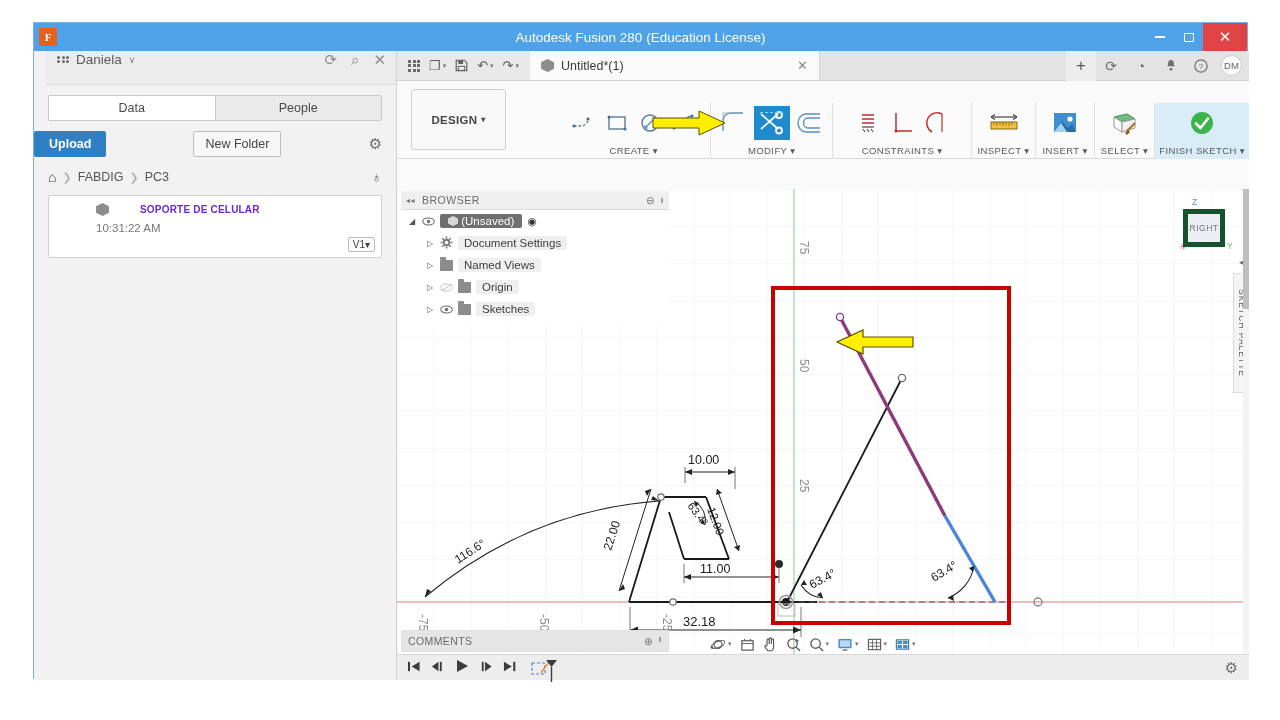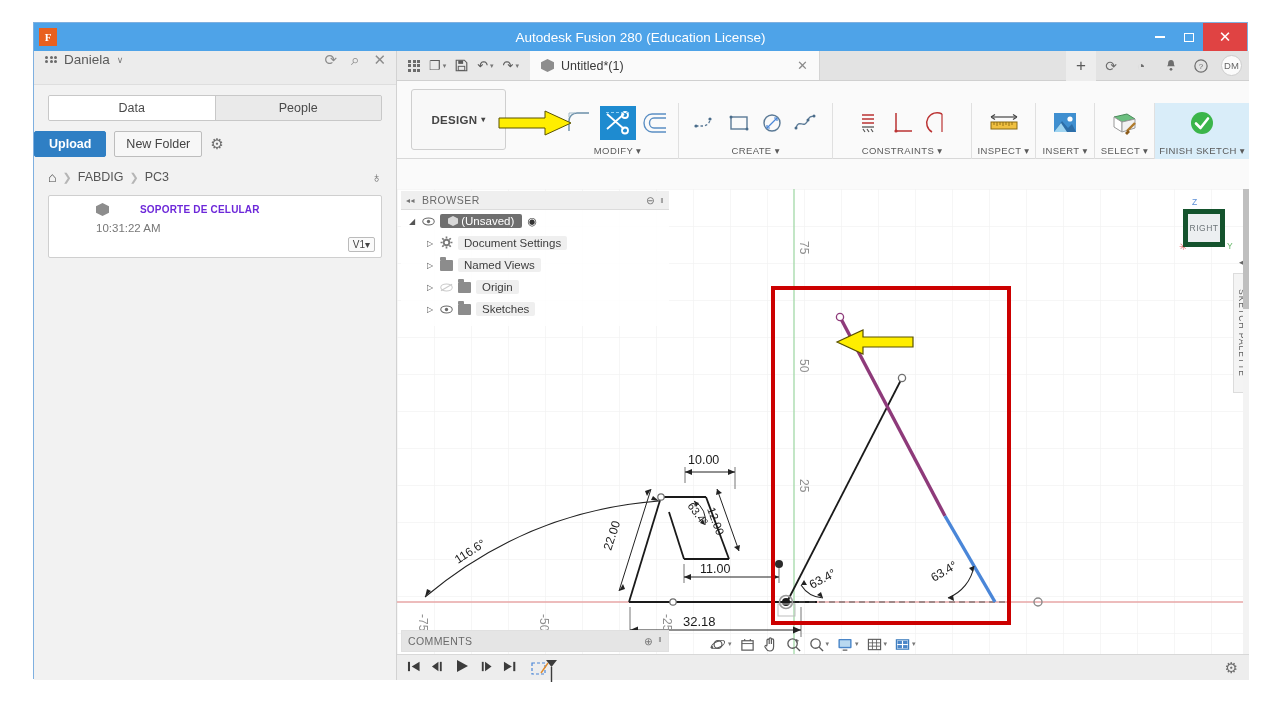--- a/index.html
+++ b/index.html
@@ -48,40 +48,41 @@
     position: absolute; left: 0; top: 28px;
     width: 363px; height: 629px;
     background: #f2f2f2;
     border-right: 1px solid #d2d2d2;
   }
   #data-panel-header {
     height: 34px; display: flex; align-items: center;
     padding: 0 10px 16px 11px;
     background: #ececec;
     border-bottom: 1px solid #dedede;
+    margin-left: 12px;
   }
   #dp-user { display:flex; align-items:center; gap:7px; font-size:13.5px; color:#5a5a5a; }
   .grid-glyph { display:grid; grid-template-columns: repeat(3,3px); grid-template-rows:repeat(2,3px); gap:1.5px; }
   .grid-glyph i { background:#6a6a6a; display:block; width:3px; height:3px; border-radius:50%; }
   #dp-header-icons { margin-left:auto; display:flex; gap:14px; align-items:center; }
   .hdr-icon { color:#8c8c8c; font-size:15px; line-height:1; cursor:pointer; }
 
   #dp-tabs {
     margin: 10px 14px 0 14px; height: 26px;
     display: flex; border: 1px solid #c8c8c8; border-radius: 2px; overflow: hidden;
     background: #e6e6e6;
   }
   .dp-tab {
     flex: 1; display:flex; align-items:center; justify-content:center;
     font-size: 12.5px; color: #4a4a4a; background: #eaeaea;
   }
   .dp-tab.active { background: #ffffff; }
   .dp-tab + .dp-tab { border-left: 1px solid #c8c8c8; }
 
-  #dp-actions { margin: 10px 14px 0 0; display:flex; justify-content:flex-start; align-items:center; gap:8px; }
+  #dp-actions { margin: 10px 14px 0 0; display:flex; justify-content:space-between; align-items:center; gap:8px; }
   #upload-btn {
     background:#2f7fc4; color:#fff; font-size:12.5px; font-weight:bold;
     padding: 5px 14px; border-radius:2px; border:1px solid #2f7fc4;
   }
   #new-folder-btn {
     background:#f7f7f7; color:#444; font-size:12.5px;
     padding: 5px 11px; border-radius:2px; border:1px solid #bdbdbd;
   }
   #dp-gear { color:#6e6e6e; font-size:15px; }
 
@@ -374,53 +375,20 @@
 
     <div id="ribbon">
       <div id="design-dd">
         <span>DESIGN</span>
         <span style="margin-left:4px;font-size:8px">▾</span>
       </div>
 
 
       <div id="ribbon-groups">
 
-        <div class="rgroup" style="width:122px; position:relative;">
-          <div class="icons">
-            <span class="ricon big">
-              <svg width="30" height="24" viewBox="0 0 30 24">
-                  <path d="M5 20 L5 10 a8 8 0 0 1 8-8 L25 2" fill="none" stroke="#6b8fa8" stroke-width="1.4"></path>
-                  <path d="M5 6 L5 2 L11 2" fill="none" stroke="#9fb8c8" stroke-width="1"></path>
-                </svg>
-            </span>
-            <span class="ricon sel big">
-              <svg width="28" height="24" viewBox="0 0 28 24">
-                  <path d="M3 3 L20 18 M20 3 L3 18" stroke="#ffffff" stroke-width="1.8" fill="none"></path>
-                  <circle cx="21" cy="19.5" r="3" fill="none" stroke="#ffffff" stroke-width="1.8"></circle>
-                  <circle cx="21" cy="4" r="3" fill="none" stroke="#ffffff" stroke-width="1.8"></circle>
-                  <path d="M2 1.5 L25 1.5" stroke="#8fd0f5" stroke-width="1.2" stroke-dasharray="3 2"></path>
-                </svg>
-            </span>
-            <span class="ricon big">
-              <svg width="30" height="24" viewBox="0 0 30 24">
-                  <path d="M24 3 L10 3 a8 9 0 0 0 0 18 L24 21" fill="none" stroke="#5b8fc4" stroke-width="1.4"></path>
-                  <path d="M24 7 L12 7 a4.5 5 0 0 0 0 10 L24 17" fill="none" stroke="#5b8fc4" stroke-width="1.4"></path>
-                </svg>
-            </span>
-          </div>
-          <div class="glabel">
-            <span>MODIFY</span>
-            <span>▾</span>
-          </div>
-
-          <svg style="position:absolute;left:-60px;top:6px" width="76" height="28" viewBox="0 0 76 28">
-            <path d="M2 9 L48 9 L48 2 L74 14 L48 26 L48 19 L2 19 Z" fill="#ffee00" stroke="#5a5200" stroke-width="1"></path>
-          </svg>
-        </div>
-
         <div class="rgroup" style="width:158px">
           <div class="icons">
             <span class="ricon">
               <svg width="26" height="22" viewBox="0 0 26 22">
                   <path d="M3 14 h7 a7 7 0 0 0 7-7" fill="none" stroke="#5b7a96" stroke-width="1.3" stroke-dasharray="2.5 2"></path>
                   <circle cx="3" cy="14" r="1.6" fill="#4a6c8a"></circle>
                   <circle cx="17" cy="7" r="1.6" fill="#4a6c8a"></circle>
                 </svg>
             </span>
             <span class="ricon">
@@ -444,20 +412,53 @@
                   <circle cx="4" cy="16" r="1.5" fill="#4a6c8a"></circle>
                   <circle cx="16" cy="8" r="1.5" fill="#4a6c8a"></circle>
                   <circle cx="22" cy="4" r="1.5" fill="#4a6c8a"></circle>
                 </svg>
             </span>
           </div>
           <div class="glabel">
             <span>CREATE</span>
             <span>▾</span>
           </div>
+        </div>
+
+        <div class="rgroup" style="width:122px; position:relative;">
+          <div class="icons">
+            <span class="ricon big">
+              <svg width="30" height="24" viewBox="0 0 30 24">
+                  <path d="M5 20 L5 10 a8 8 0 0 1 8-8 L25 2" fill="none" stroke="#6b8fa8" stroke-width="1.4"></path>
+                  <path d="M5 6 L5 2 L11 2" fill="none" stroke="#9fb8c8" stroke-width="1"></path>
+                </svg>
+            </span>
+            <span class="ricon sel big">
+              <svg width="28" height="24" viewBox="0 0 28 24">
+                  <path d="M3 3 L20 18 M20 3 L3 18" stroke="#ffffff" stroke-width="1.8" fill="none"></path>
+                  <circle cx="21" cy="19.5" r="3" fill="none" stroke="#ffffff" stroke-width="1.8"></circle>
+                  <circle cx="21" cy="4" r="3" fill="none" stroke="#ffffff" stroke-width="1.8"></circle>
+                  <path d="M2 1.5 L25 1.5" stroke="#8fd0f5" stroke-width="1.2" stroke-dasharray="3 2"></path>
+                </svg>
+            </span>
+            <span class="ricon big">
+              <svg width="30" height="24" viewBox="0 0 30 24">
+                  <path d="M24 3 L10 3 a8 9 0 0 0 0 18 L24 21" fill="none" stroke="#5b8fc4" stroke-width="1.4"></path>
+                  <path d="M24 7 L12 7 a4.5 5 0 0 0 0 10 L24 17" fill="none" stroke="#5b8fc4" stroke-width="1.4"></path>
+                </svg>
+            </span>
+          </div>
+          <div class="glabel">
+            <span>MODIFY</span>
+            <span>▾</span>
+          </div>
+
+          <svg style="position:absolute;left:-60px;top:6px" width="76" height="28" viewBox="0 0 76 28">
+            <path d="M2 9 L48 9 L48 2 L74 14 L48 26 L48 19 L2 19 Z" fill="#ffee00" stroke="#5a5200" stroke-width="1"></path>
+          </svg>
         </div>
 
         <div class="rgroup" style="width:142px">
           <div class="icons">
             <span class="ricon">
               <svg width="22" height="24" viewBox="0 0 22 24">
                   <path d="M4 4 l12 0 M4 8 l12 0 M4 12 l12 0" stroke="#b33" stroke-width="1.5"></path>
                   <path d="M4 16 l12 0" stroke="#555" stroke-width="1.3"></path>
                   <path d="M5 18 l2 3 M9 18 l2 3 M13 18 l2 3" stroke="#555" stroke-width="1.2"></path>
                 </svg>

